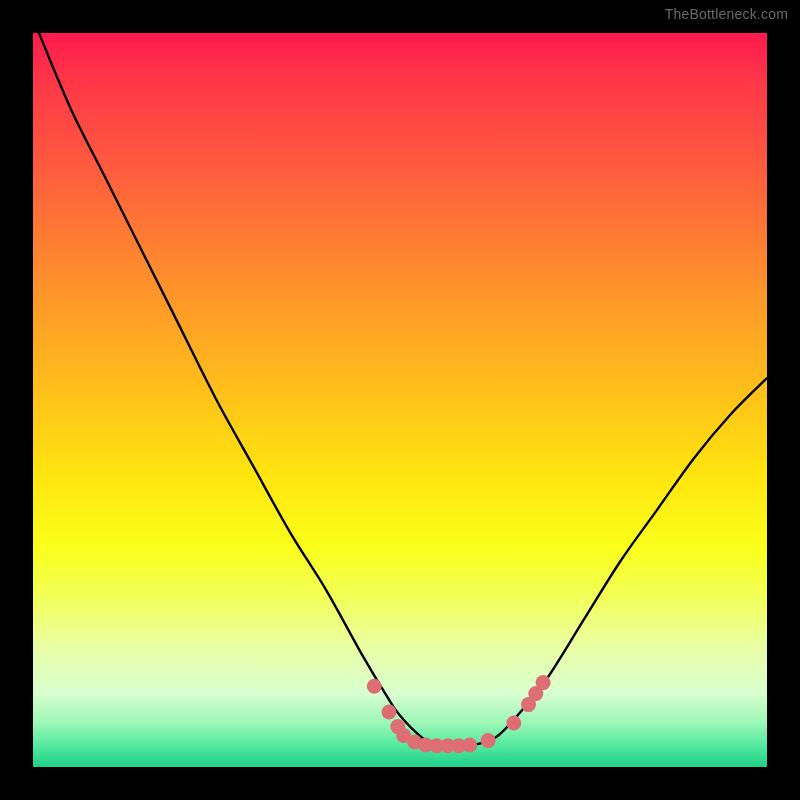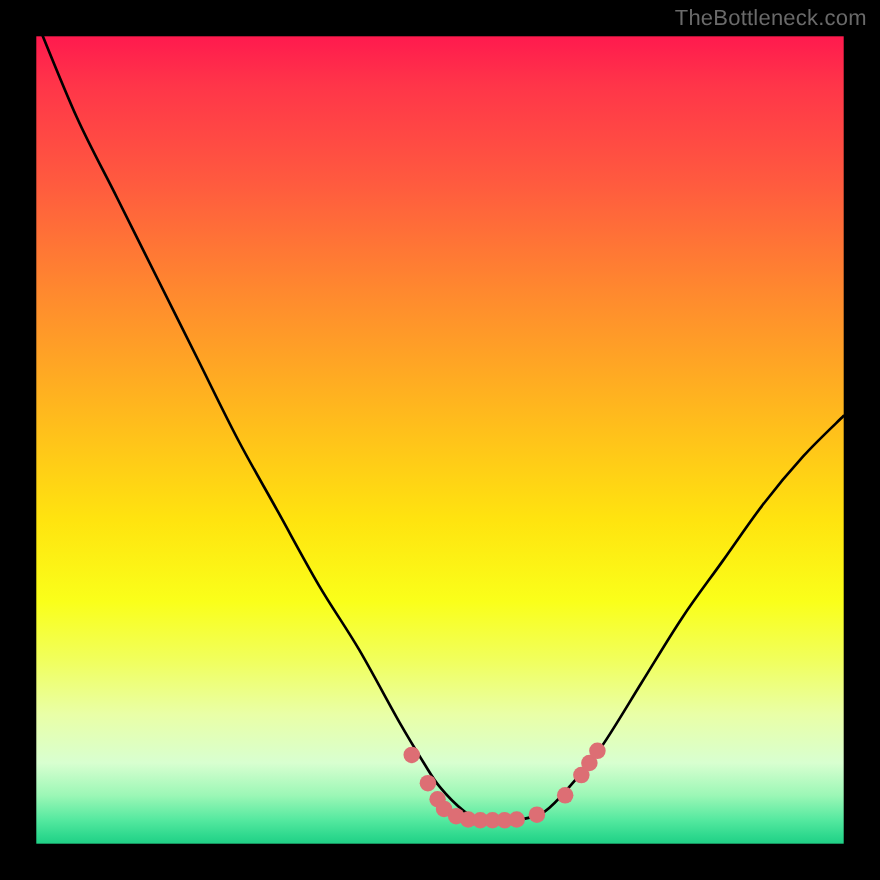--- a/index.html
+++ b/index.html
@@ -9,21 +9,21 @@
     background: #000;
     position: relative;
     overflow: hidden;
     font-family: Arial, Helvetica, sans-serif;
   }
   .watermark {
     position: absolute;
     top: 6px;
     right: 12px;
     color: #6a6a6a;
-    font-size: 20px;
+    font-size: 14px;
     font-weight: 400;
     letter-spacing: 0.2px;
     z-index: 20;
   }
   .plot {
     position: absolute;
     left: 33px;
     top: 33px;
     width: 734px;
     height: 734px;

